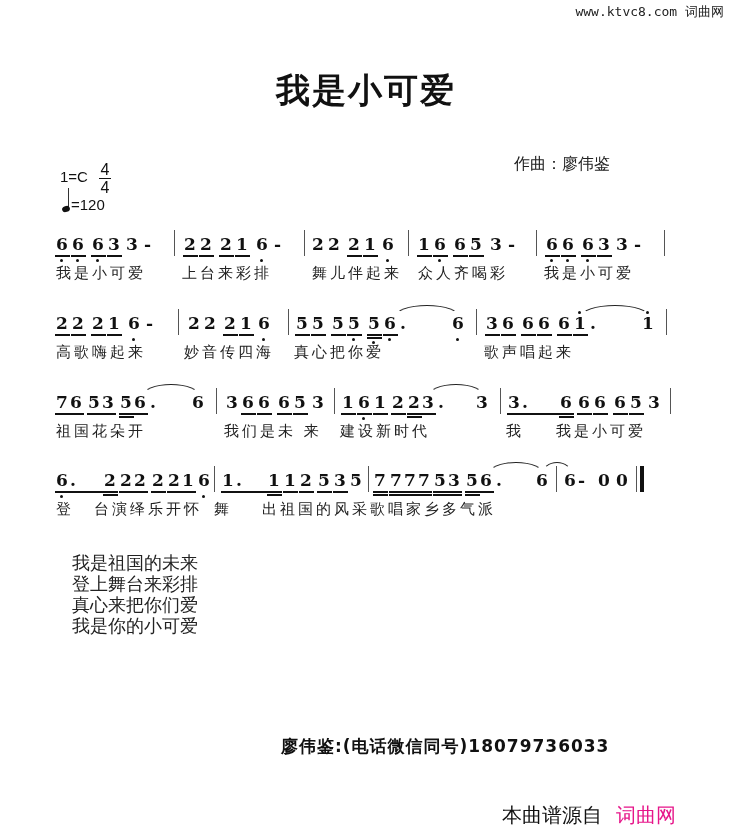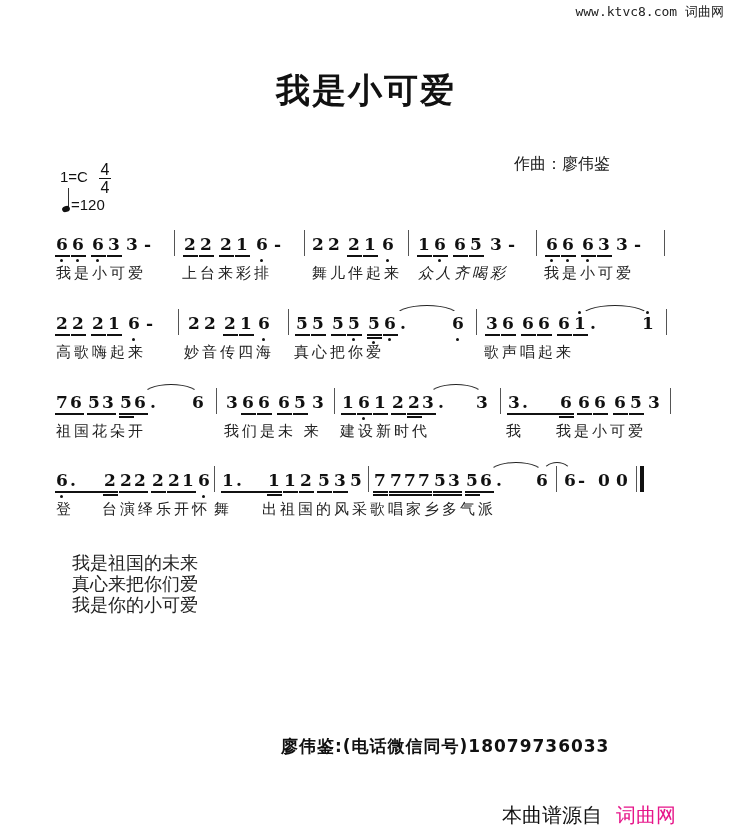--- a/index.html
+++ b/index.html
@@ -133,21 +133,21 @@
         <div class="n" style="left: 542px;">3</div>
         <div class="ul1" style="left: 541px; top: 21px; width: 15px;"></div>
         <div class="n" style="left: 560px;">3</div>
         <div class="n" style="left: 578px;">-</div>
         <div class="barline" style="left: 608px;"></div>
       </div>
       <div class="lyrics">
         <div class="ly" style="left: 0px; letter-spacing: 3px;">我是小可爱</div>
         <div class="ly" style="left: 126px; letter-spacing: 3px;">上台来彩排</div>
         <div class="ly" style="left: 256px; letter-spacing: 3px;">舞儿伴起来</div>
-        <div class="ly" style="left: 362px; letter-spacing: 3px; font-style: italic;">众人齐喝彩</div>
+        <div class="ly" style="left: 362px; letter-spacing: 3px;">众人齐喝彩</div>
         <div class="ly" style="left: 488px; letter-spacing: 3px;">我是小可爱</div>
       </div>
     </div>
     <div class="score-line" style="top: 313px; width: 620px;">
       <div class="notes">
         <div class="n" style="left: 0px;">2</div>
         <div class="ul1" style="left: -1px; top: 21px; width: 15px;"></div>
         <div class="n" style="left: 16px;">2</div>
         <div class="ul1" style="left: 15px; top: 21px; width: 15px;"></div>
         <div class="n" style="left: 36px;">2</div>
@@ -361,30 +361,31 @@
         <div class="n" style="left: 560px;">0</div>
         <div class="barline" style="left: 580px;"></div>
         <div class="final-bar" style="left: 584px;"></div>
         <div class="ul1" style="left: 0px; top: 21px; width: 62px;"></div>
         <div class="ul1" style="left: 166px; top: 21px; width: 58px;"></div>
         <div class="slur" style="left: 432px; top: -8px; width: 56px;"></div>
         <div class="slur" style="left: 486px; top: -8px; width: 30px;"></div>
       </div>
       <div class="lyrics">
         <div class="ly" style="left: 0px; letter-spacing: 3px;">登</div>
-        <div class="ly" style="left: 46px; letter-spacing: 3px;">台演绎乐开怀</div>
+        <div class="ly" style="left: 38px; letter-spacing: 3px;">台演绎乐开怀</div>
         <div class="ly" style="left: 158px; letter-spacing: 3px;">舞</div>
         <div class="ly" style="left: 206px; letter-spacing: 3px;">出祖国的风采</div>
         <div class="ly" style="left: 314px; letter-spacing: 3px;">歌唱家乡多气派</div>
       </div>
     </div>
   </div>
 
 <div class="recitation">
   <div>我是祖国的未来</div>
+  <div>登上舞台来彩排</div>
   <div>真心来把你们爱</div>
   <div>我是你的小可爱</div>
 </div>
 
 <div class="contact">
   <div>廖伟鉴:(电话微信同号)18079736033</div>
 </div>
 
 <div class="footer">
   <span>本曲谱源自</span><span class="brand">词曲网</span>

